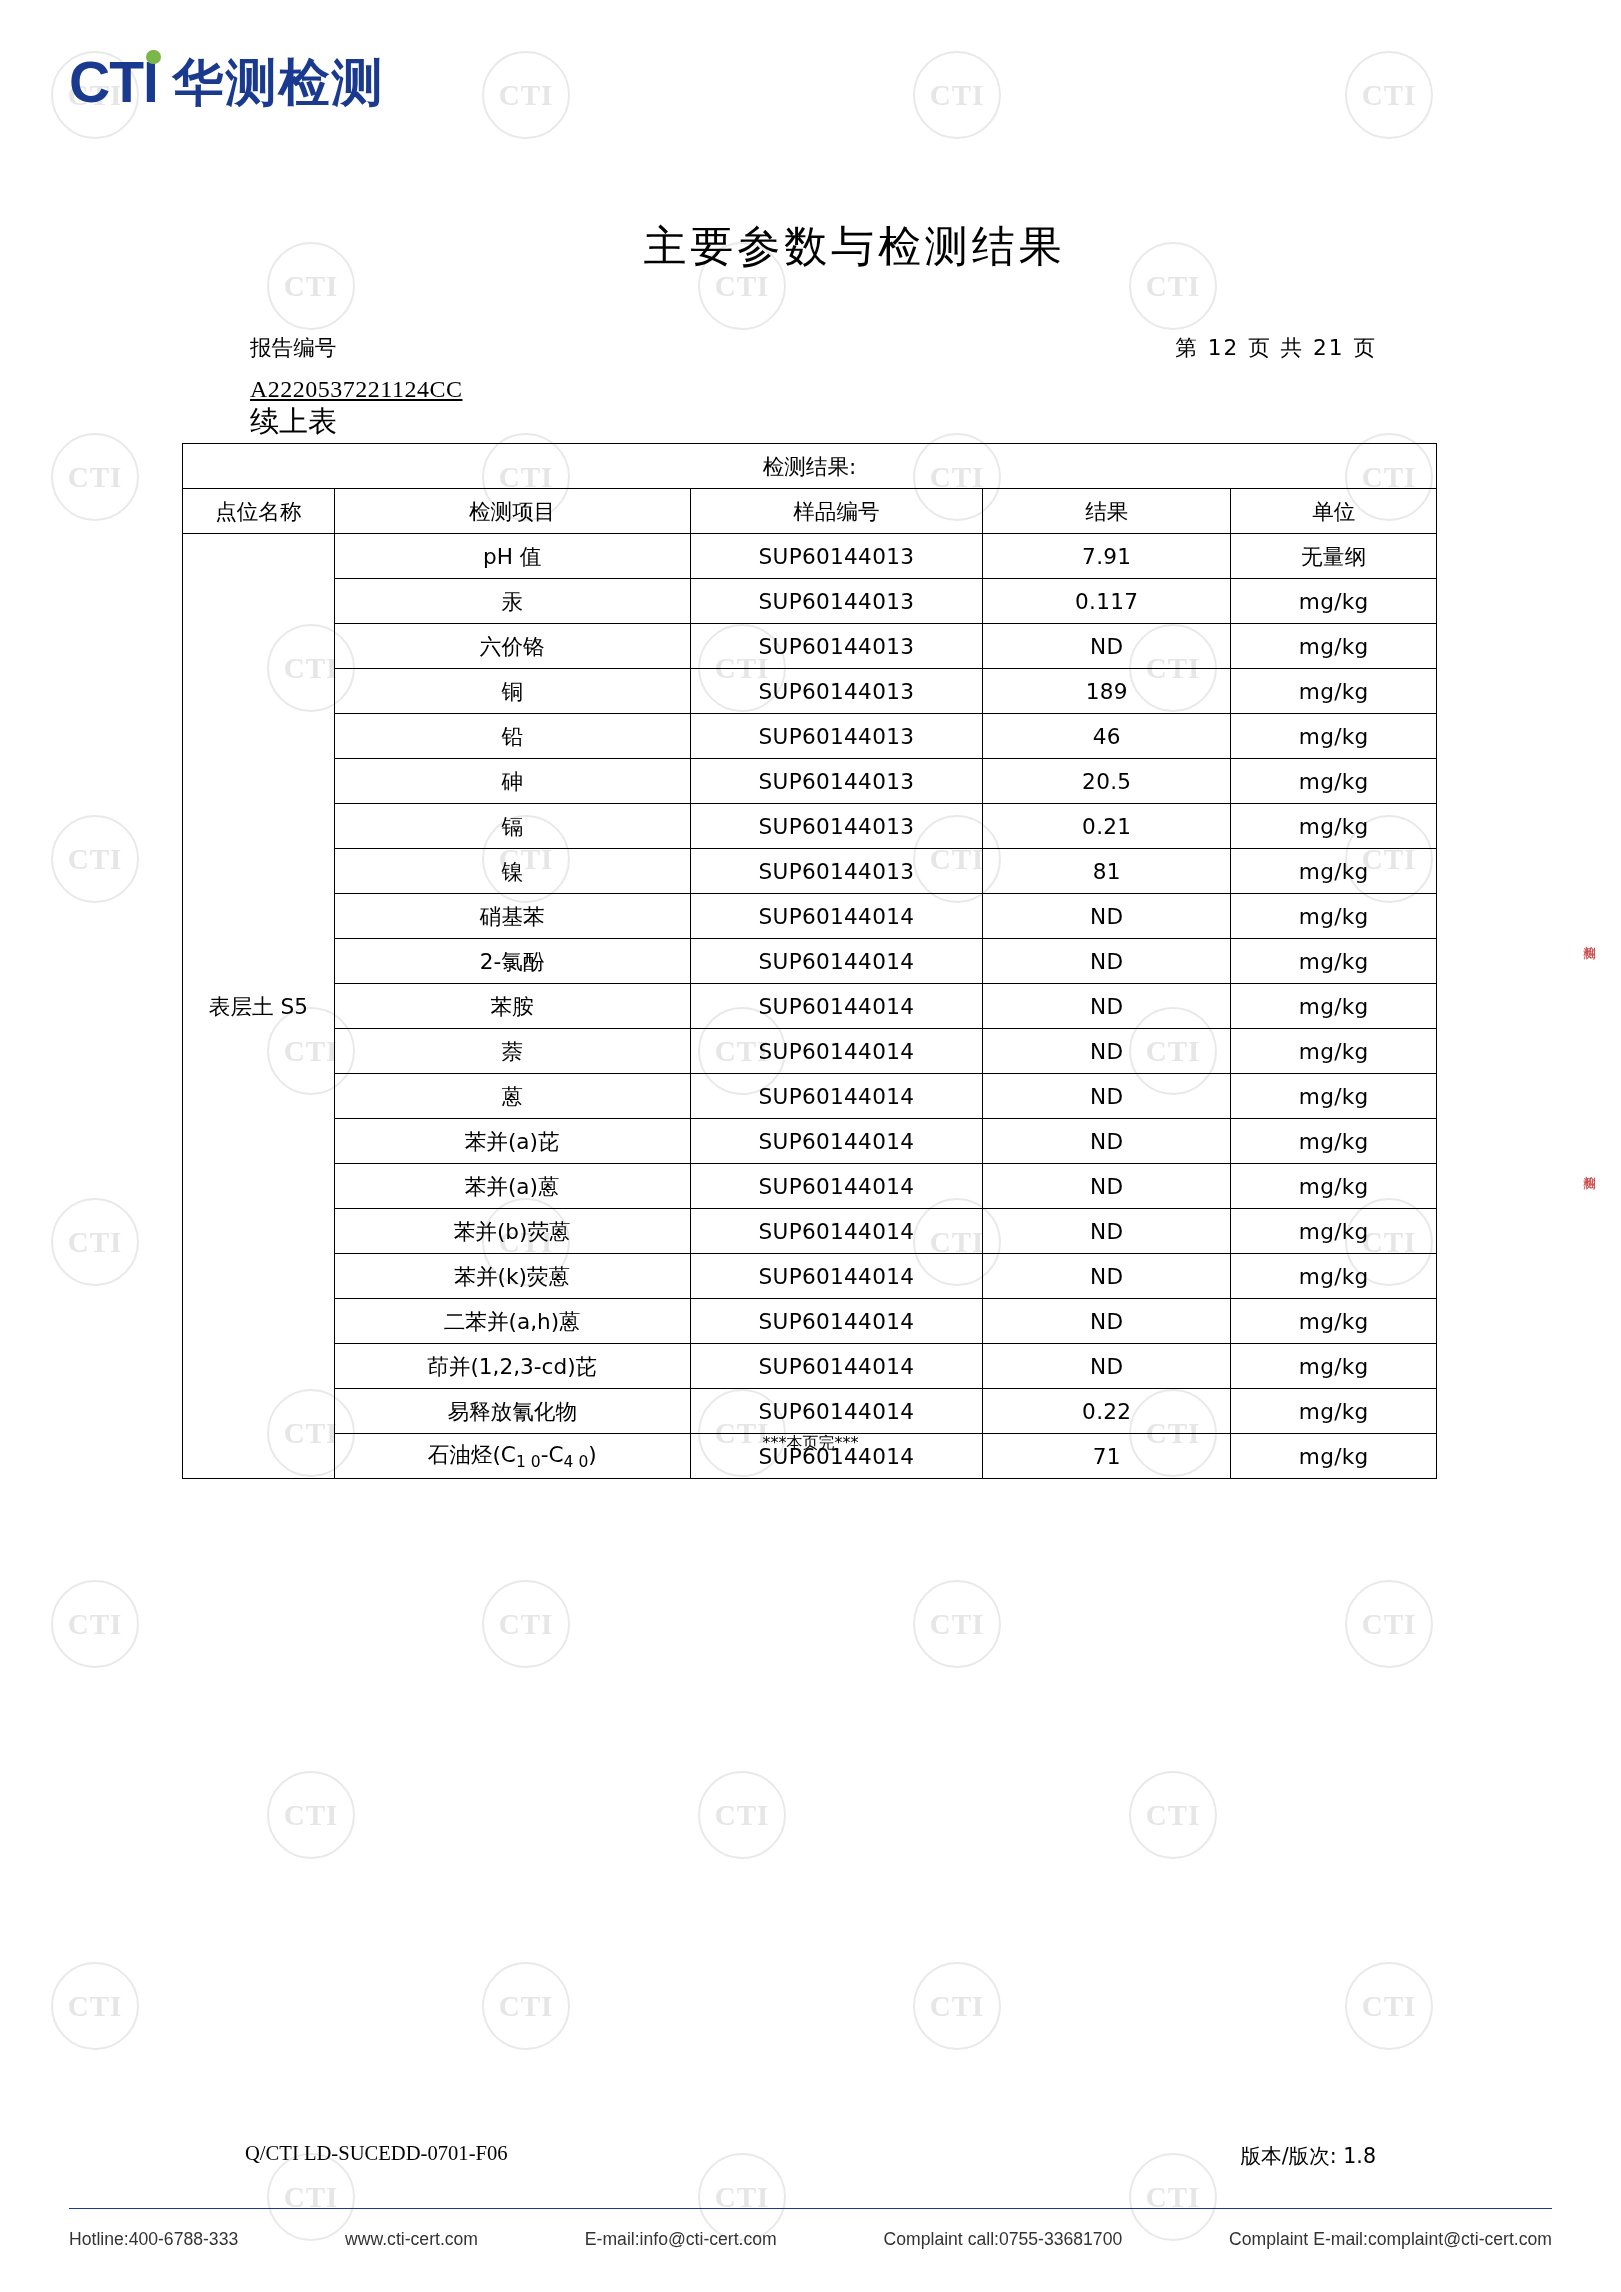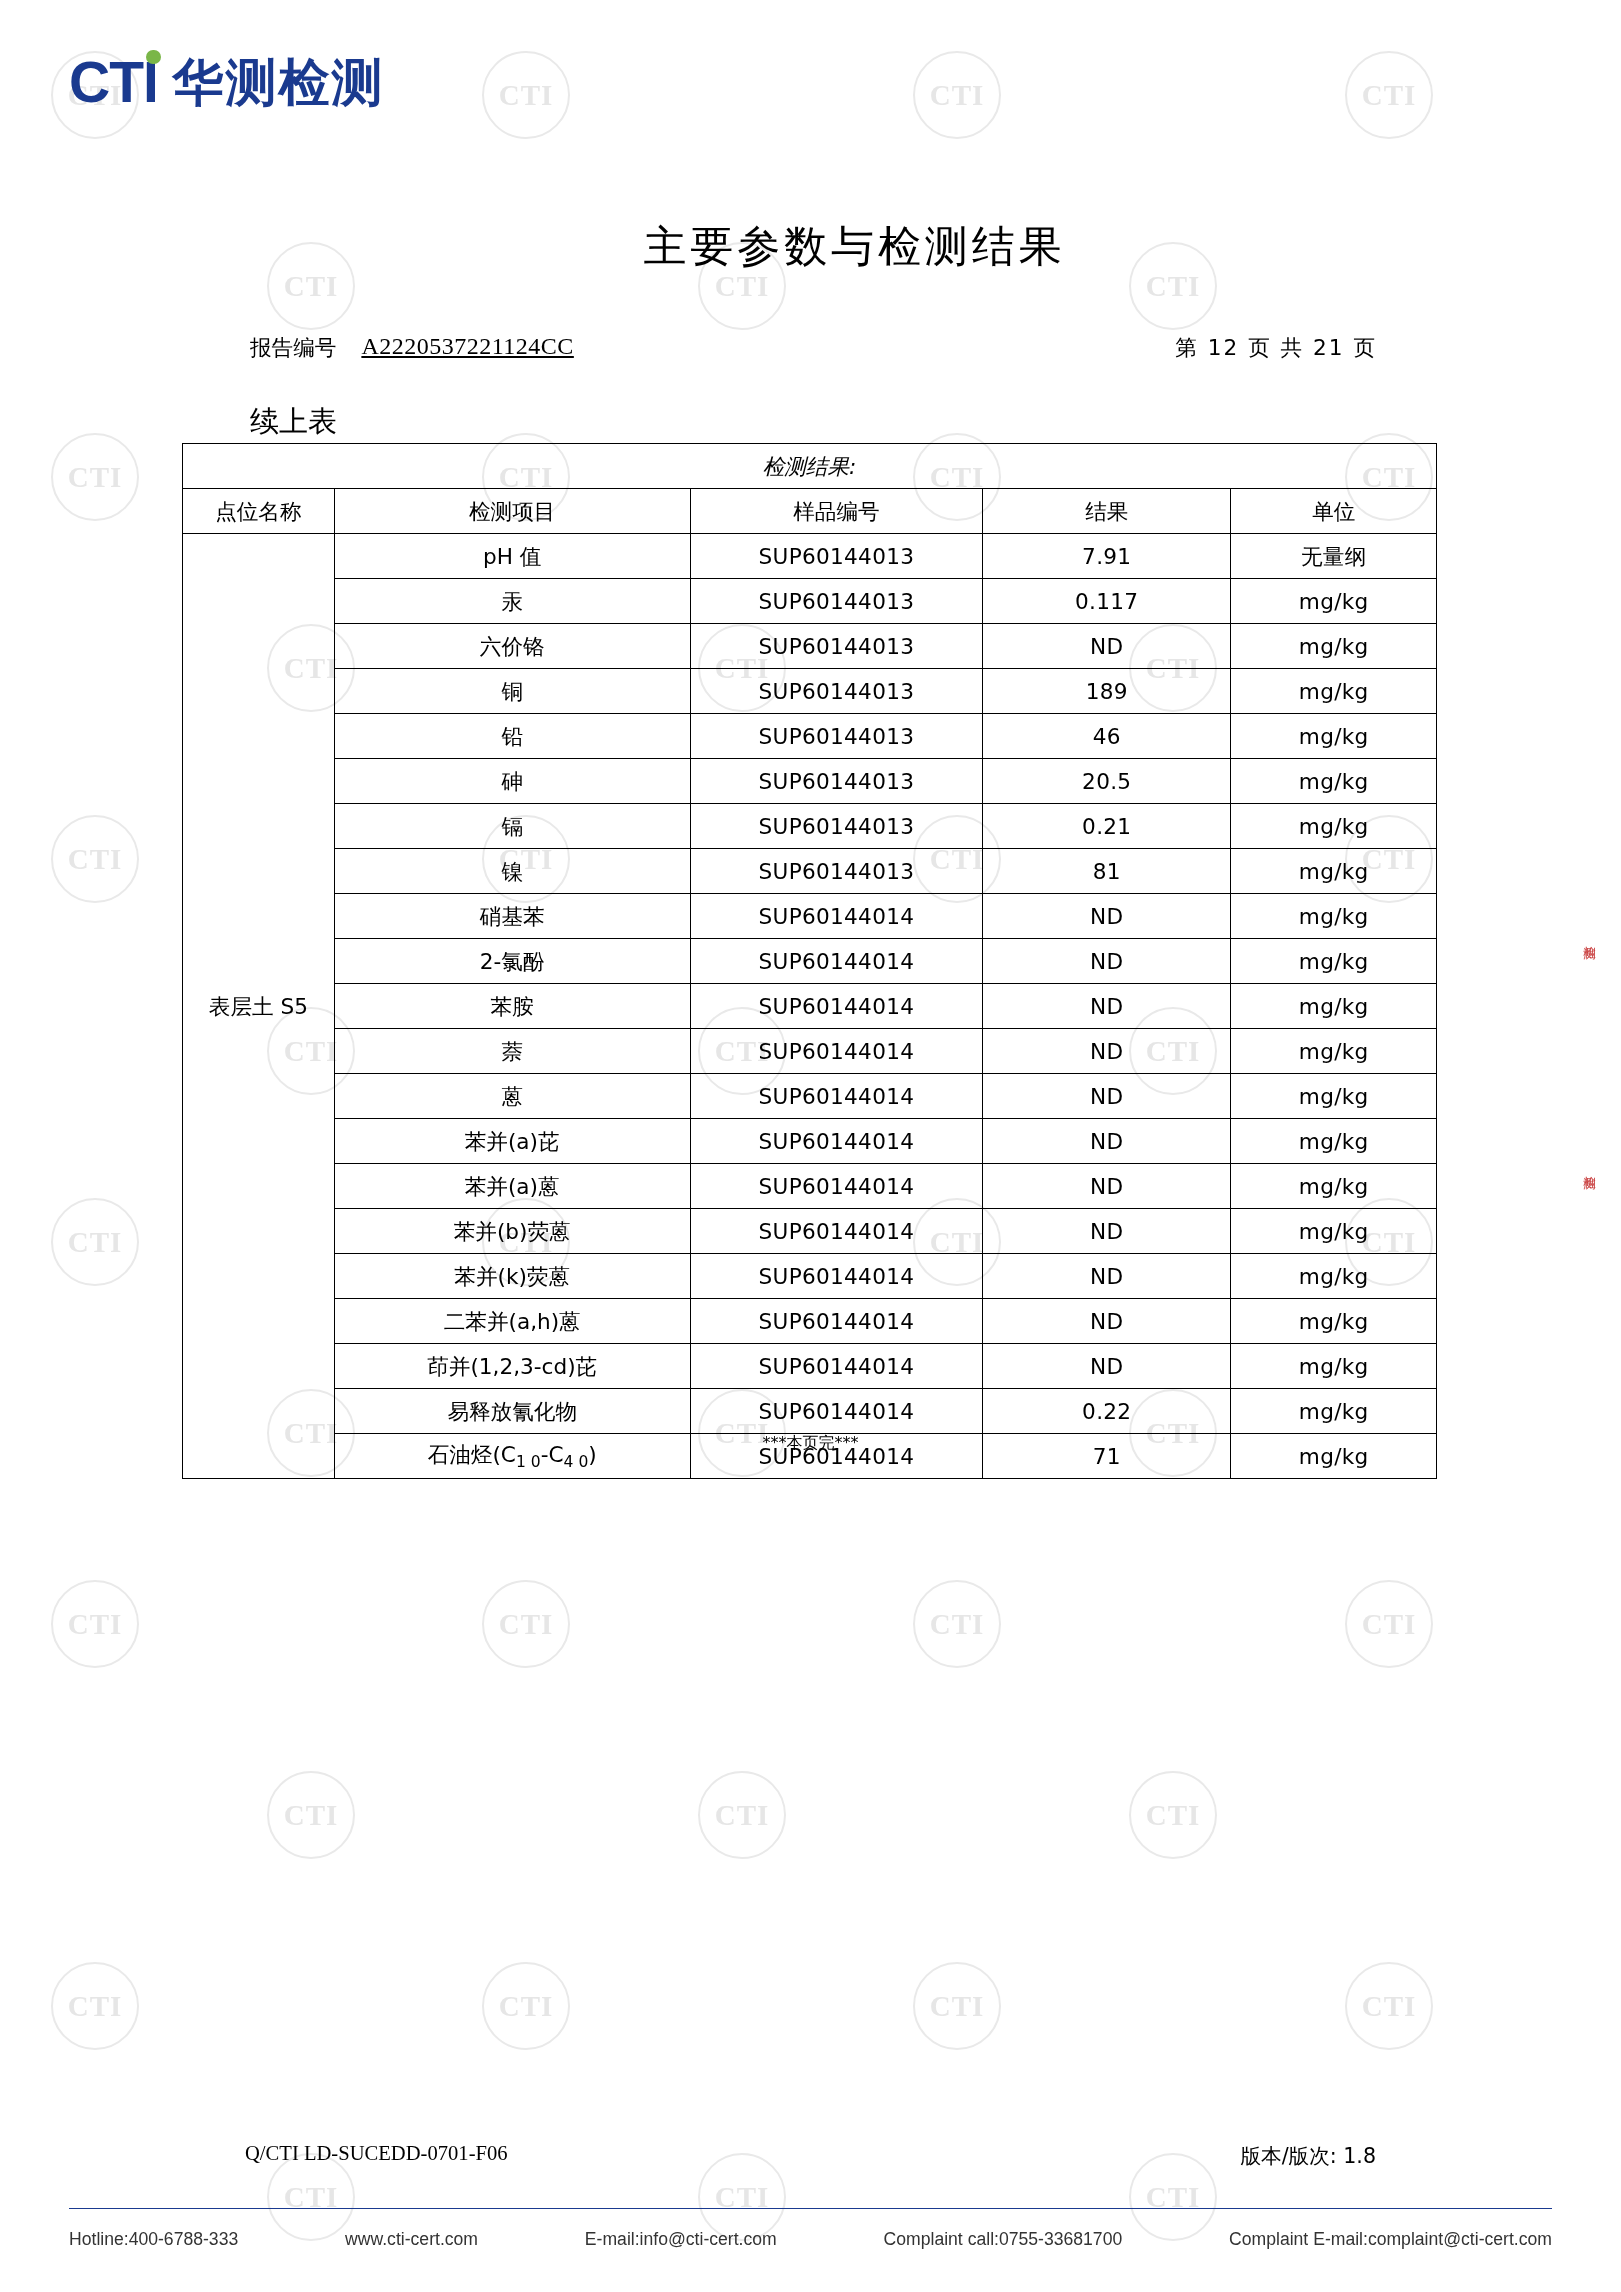--- a/index.html
+++ b/index.html
@@ -108,23 +108,24 @@
     top: 333px;
     left: 250px;
     width: 1127px;
     display: flex;
     justify-content: space-between;
     font-size: 22.5px;
     z-index: 3;
   }
   #report-no {
     display: flex;
-    gap: 25px;
+    gap: 14px;
     font-family: "DejaVu Sans", sans-serif;
     font-size: 21.6px;
+    flex-direction: column;
   }
   #report-no .val {
     font-family: "Liberation Serif", serif;
     font-size: 24px;
     letter-spacing: 0.5px;
     text-decoration: underline;
   }
   #page-indicator {
     font-family: "DejaVu Sans", sans-serif;
     font-size: 21.6px;
@@ -163,21 +164,20 @@
     height: 44px;
     background: transparent;
   }
   td.banner {
     text-align: left;
     padding-left: 13.7px;
     font-family: "DejaVu Sans", sans-serif;
     font-weight: bold;
     font-size: 22.5px;
     height: 43px;
-    font-style: italic;
   }
   td.site {
     font-family: "DejaVu Sans", sans-serif;
     font-size: 23.5px;
     vertical-align: middle;
   }
   td.sample, td.result, td.unit {
     font-family: "Liberation Serif", serif;
     font-size: 23.5px;
     letter-spacing: 0.3px;

